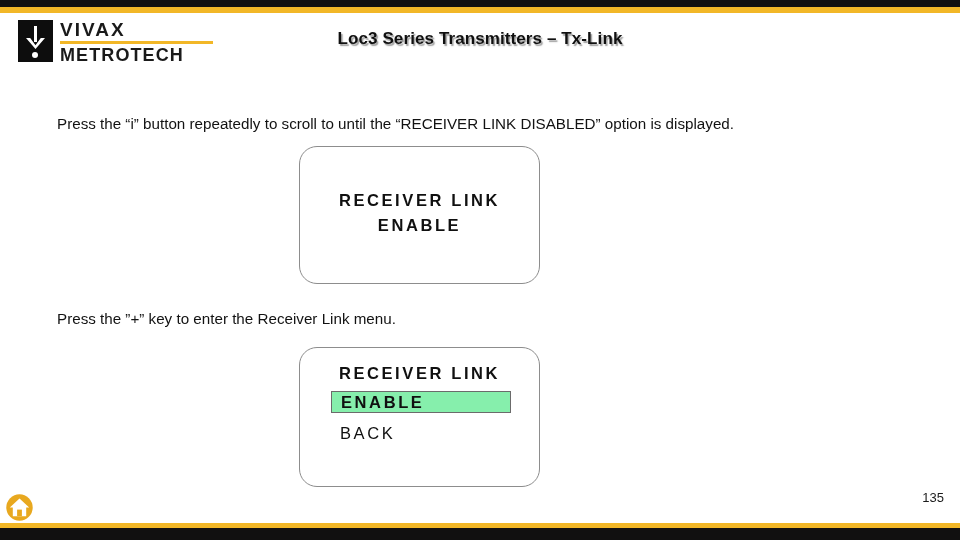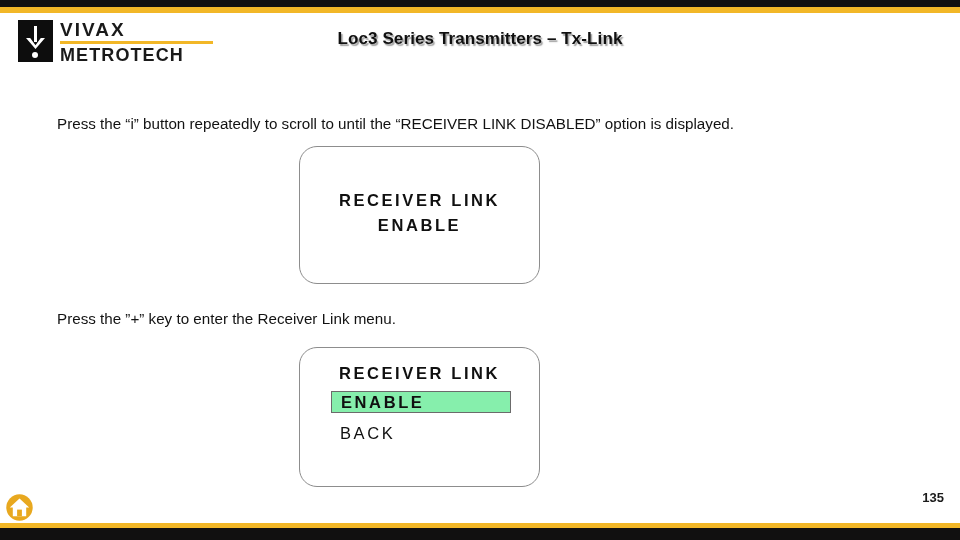--- a/index.html
+++ b/index.html
@@ -171,21 +171,21 @@
   .home-icon {
     position: absolute;
     left: 5px; top: 493px;
     width: 29px; height: 29px;
     cursor: pointer;
   }
   .page-number {
     position: absolute;
     right: 16px; top: 490px;
     font-size: 13px;
-    font-weight: bold;
+    font-weight: normal;
     color: #1b1b1b;
   }
   .bottom-bar-gold {
     position: absolute;
     left: 0; top: 523px;
     width: 960px; height: 5px;
     background: #f2b727;
   }
   .bottom-bar-dark {
     position: absolute;

